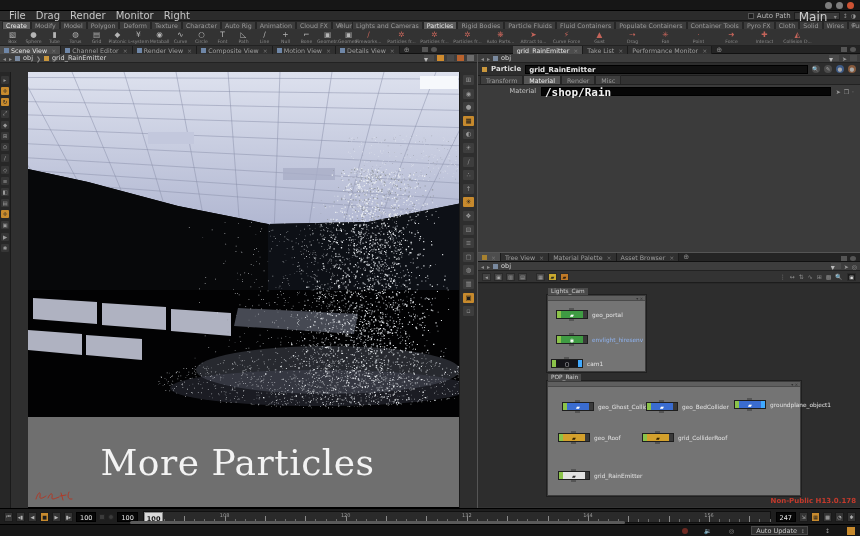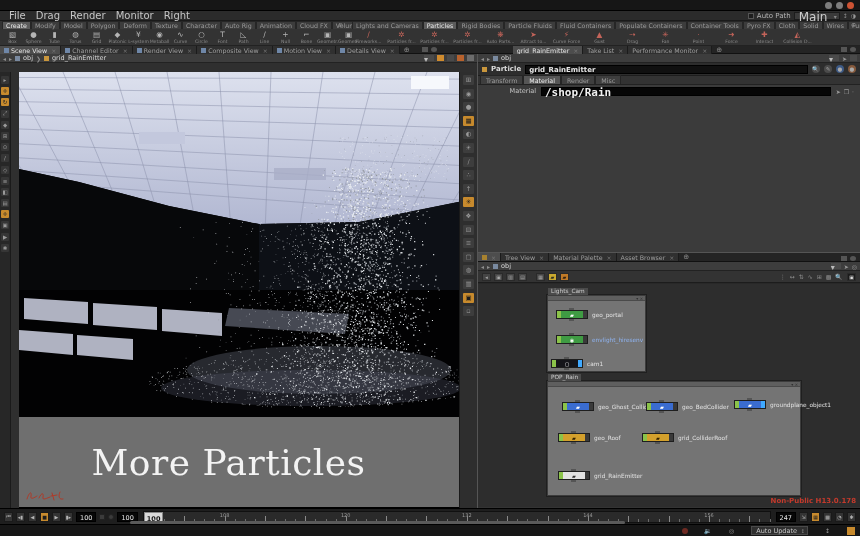--- a/index.html
+++ b/index.html
@@ -59,21 +59,21 @@
   .mini.orange{background:#d08b2e;}
   #viewbar{display:flex;align-items:center;height:9px;background:#262626;border-bottom:1px solid #111;padding:0 4px;}
   #viewbar .vlabel{font-size:6.5px;color:#cfcfcf;}
   #viewbar .right{margin-left:auto;display:flex;gap:3px;}
   #lefttools{position:absolute;left:0;top:18px;width:11px;height:436px;background:#272727;border-right:1px solid #1a1a1a;display:flex;flex-direction:column;align-items:center;padding-top:4px;gap:3.2px;}
   .vicon{width:8px;height:8px;display:flex;align-items:center;justify-content:center;font-size:5.5px;color:#9a9a9a;background:#363636;border-radius:1px;}
   .vicon.active{background:#c78a2d;color:#222;}
   #righttools{position:absolute;right:0;top:18px;width:18px;height:436px;background:#2e2e2e;border-left:1px solid #1a1a1a;display:flex;flex-direction:column;align-items:center;padding-top:3px;gap:3.6px;}
   #righttools .vicon{width:11px;height:10px;font-size:6.5px;background:#3d3d3d;}
   #righttools .vicon.active{background:#c78a2d;color:#1d1d1d;}
-  #viewport{position:absolute;left:19px;top:18px;width:449px;height:436px;background:#000;overflow:hidden;padding-left:36px;}
+  #viewport{position:absolute;left:28px;top:18px;width:449px;height:436px;background:#000;overflow:hidden;padding-left:36px;}
   #scene-svg{position:absolute;left:0;top:0;}
   #grayband{position:absolute;left:0;top:345px;width:449px;height:90px;background:#6f6f6f;display:flex;align-items:center;justify-content:center;}
   #grayband .bigtext{font-family:"DejaVu Serif", serif;font-size:36px;color:#f3f3f3;padding-right:30px;letter-spacing:.5px;}
   #scribble{position:absolute;left:6px;bottom:4px;}
   
   #parampane{position:absolute;left:478px;top:54px;width:382px;height:199px;background:#3b3b3b;border-bottom:1px solid #555;}
   #paramheader{display:flex;align-items:center;height:13px;background:#2d2d2d;border-bottom:1px solid #1d1d1d;padding:0 4px;gap:4px;}
   #paramheader .ntype{font-size:7px;color:#ddd;font-weight:bold;}
   #paramheader .nname{flex:1;background:#101010;border:1px solid #000;color:#e6e6e6;font-size:7px;font-weight:bold;height:9px;line-height:9px;padding:0 3px;}
   .hicon{width:8px;height:8px;border-radius:50%;background:#4b4b4b;display:flex;align-items:center;justify-content:center;font-size:5.5px;color:#aaa;}

